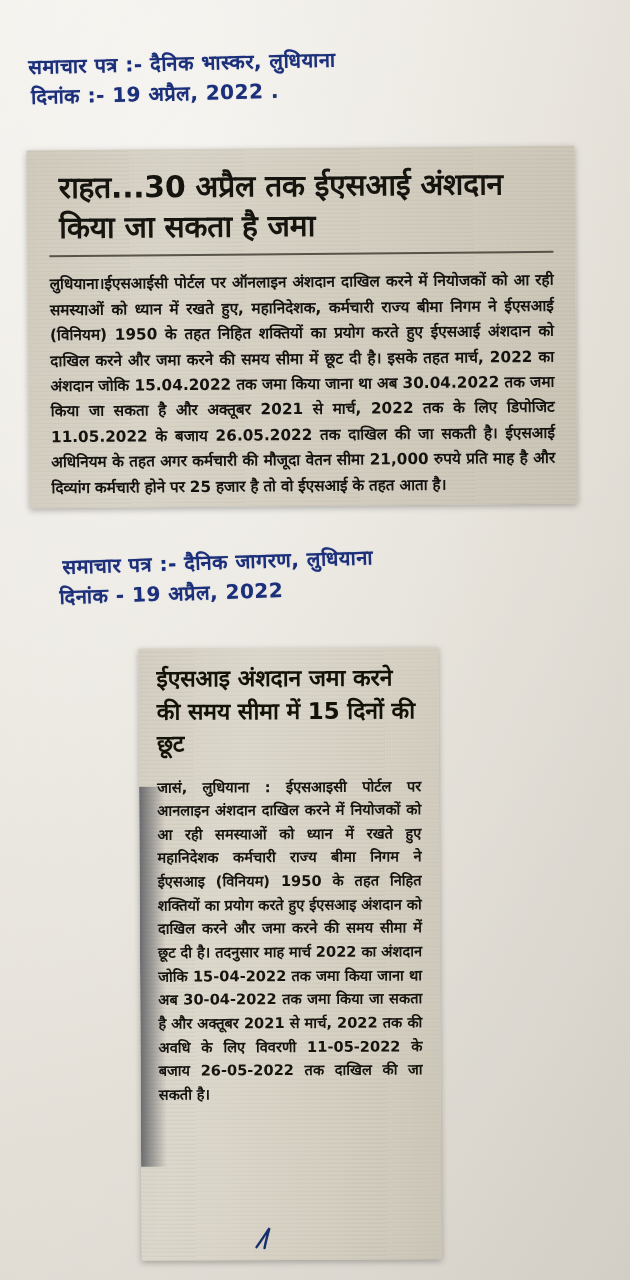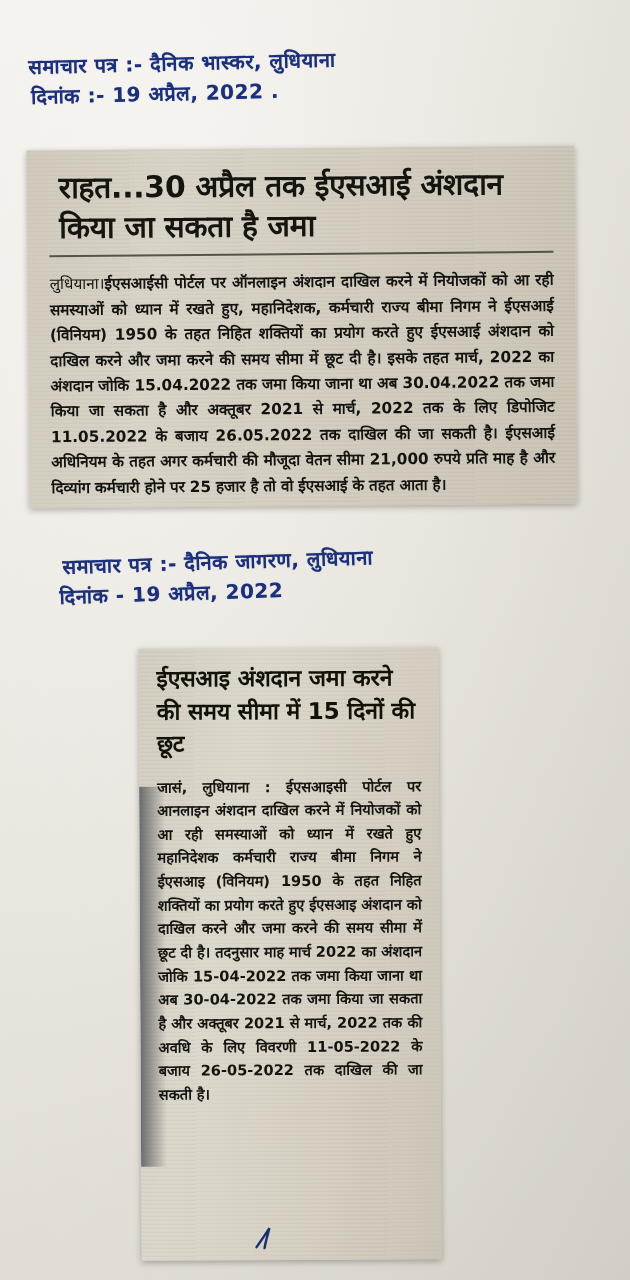--- a/index.html
+++ b/index.html
@@ -112,21 +112,21 @@
   .body1 {
     font-family: "DejaVu Sans", sans-serif;
     font-size: 15.3px;
     line-height: 1.66;
     color: #141310;
     text-align: justify;
     font-weight: 600;
     word-spacing: -0.5px;
   }
   .body1 .lead {
-    font-weight: normal;
+    font-weight: bold;
   }
 
   
   #clipping-two {
     left: 140px;
     top: 648px;
     width: 300px;
     height: 612px;
     transform: rotate(-0.3deg);
   }

